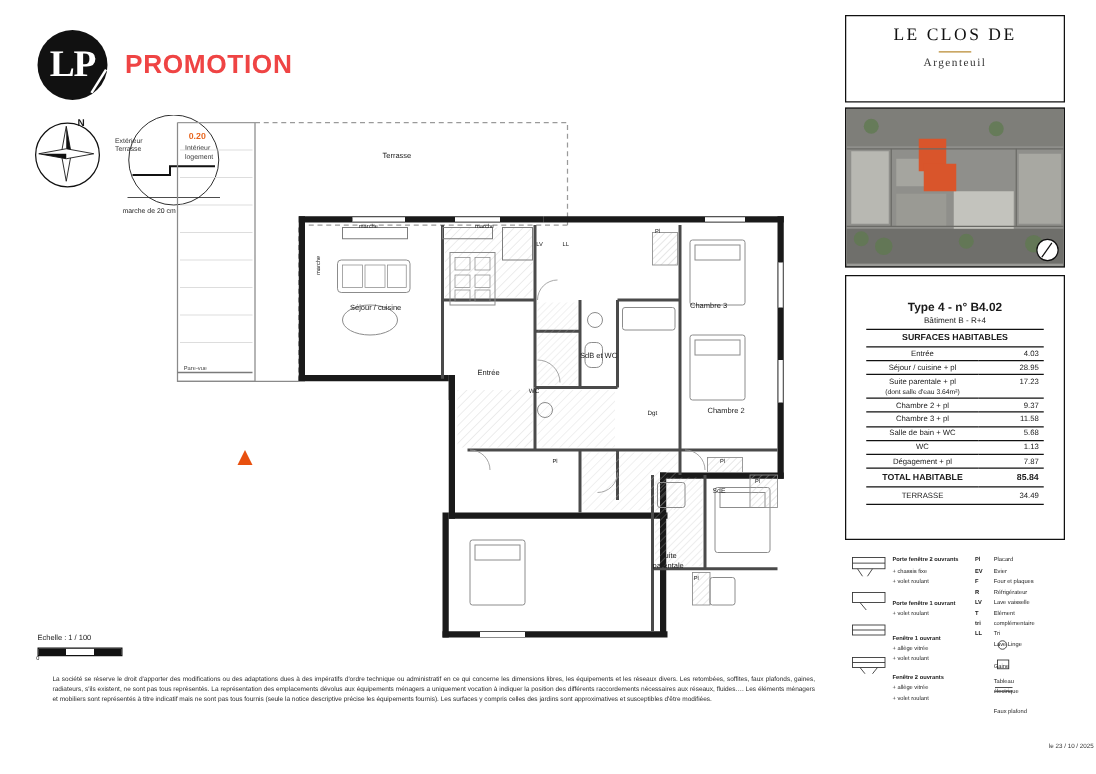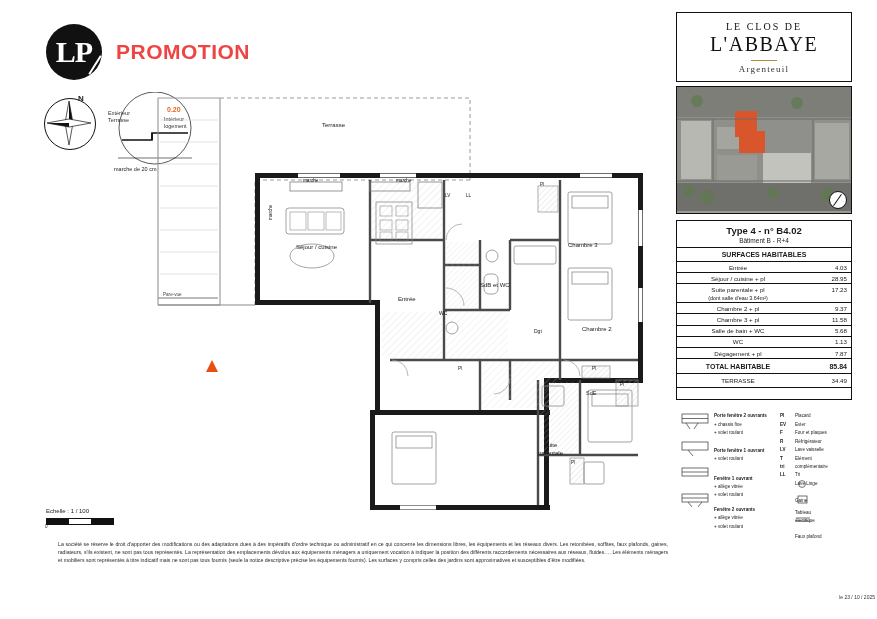--- a/index.html
+++ b/index.html
@@ -1,20 +1,20 @@
 <!DOCTYPE html>
 <html><head>
 <meta charset="utf-8">
 <style>
   html,body{margin:0;padding:0;background:#ffffff;}
   body{width:877px;height:619px;font-family:"Liberation Sans",sans-serif;color:#1a1a1a;position:relative;overflow:hidden;}
   .sheet{position:absolute;left:0;top:0;width:877px;height:619px;background:#fff;}
 
   
-  .left{position:absolute;left:0;top:0;width:672px;height:619px;margin-left:16px;}
+  .left{position:absolute;left:0;top:0;width:672px;height:619px;}
 
   
   .logo-wrap{position:absolute;left:30px;top:24px;display:flex;align-items:center;gap:14px;}
   .logo-mark{width:56px;height:56px;border-radius:50%;background:#111;position:relative;}
   .logo-mark .lp{position:absolute;left:0;top:0;width:56px;height:56px;color:#fff;font-family:"Liberation Serif",serif;font-weight:bold;font-size:30px;line-height:56px;text-align:center;letter-spacing:-1px;}
   .logo-mark .slash{position:absolute;right:6px;bottom:4px;width:2px;height:22px;background:#fff;transform:rotate(32deg);}
   .logo-text{font-family:"Liberation Sans",sans-serif;font-weight:bold;font-size:21px;letter-spacing:0.5px;color:#ef4444;}
 
   
   .compass{position:absolute;left:28px;top:98px;width:52px;height:52px;}
@@ -36,31 +36,31 @@
   .scalebar{position:absolute;left:30px;top:518px;width:66px;height:5px;border:0.7px solid #111;background:linear-gradient(90deg,#111 0 22px,#fff 22px 44px,#111 44px 66px);}
   .scale0{position:absolute;left:29px;top:524px;font-size:4.5px;}
 
   .legalese{position:absolute;left:42px;top:540px;width:610px;font-size:5.2px;line-height:1.55;color:#2a2a2a;text-align:justify;}
 
   
   .right{position:absolute;left:676px;top:12px;width:176px;}
   .rbox{border:1px solid #111;background:#fff;}
 
   .titlebox{position:relative;height:68px;text-align:center;}
-  .t1{font-family:"Liberation Serif",serif;font-size:10px;letter-spacing:2px;margin-top:8px;color:#111;}
+  .t1{font-family:"Liberation Serif",serif;font-size:14px;letter-spacing:2px;margin-top:8px;color:#111;}
   .t2{font-family:"Liberation Serif",serif;font-size:20px;letter-spacing:1.5px;margin-top:1px;color:#111;}
   .tdiv{width:26px;height:1px;background:#b98b33;margin:4px auto 3px;}
   .t3{font-family:"Liberation Serif",serif;font-size:9px;letter-spacing:1.2px;color:#333;}
 
   .sitebox{margin-top:4px;height:126px;position:relative;overflow:hidden;background:#9a9a96;}
   .sitebox svg{position:absolute;left:0;top:0;}
   .compass2{position:absolute;right:4px;bottom:4px;width:16px;height:16px;border:1px solid #111;border-radius:50%;background:#fff;}
   .compass2 i{position:absolute;left:7px;top:1px;width:1px;height:14px;background:#111;transform:rotate(35deg);display:block;}
 
-  .infobox{margin-top:6px;padding:0;}
+  .infobox{margin-top:6px;padding:16px;}
   .ib-type{text-align:center;font-size:9.5px;font-weight:bold;padding:4px 0 1px;}
   .ib-bat{text-align:center;font-size:6.5px;padding-bottom:3px;border-bottom:1px solid #111;}
   .ib-sh{text-align:center;font-size:7px;font-weight:bold;padding:3px 0;border-bottom:1px solid #111;}
   table.surf{width:100%;border-collapse:collapse;font-size:6.2px;}
   table.surf td{padding:1.6px 4px;}
   table.surf td.n{text-align:right;width:44px;}
   table.surf td.l{text-align:center;}
   table.surf tr.sep td{border-bottom:1px solid #111;}
   table.surf tr.tot td{font-weight:bold;font-size:7px;padding:3.5px 4px;border-top:1px solid #111;}
   table.surf tr.terr td{padding:3px 4px;border-top:1px solid #111;}
@@ -309,21 +309,20 @@
     <div class="scale0">0</div>
 
     <div class="legalese">La société se réserve le droit d'apporter des modifications ou des adaptations dues à des impératifs d'ordre technique ou administratif en ce qui concerne les dimensions libres, les équipements et les réseaux divers. Les retombées, soffites, faux plafonds, gaines, radiateurs, s'ils existent, ne sont pas tous représentés. La représentation des emplacements dévolus aux équipements ménagers a uniquement vocation à indiquer la position des différents raccordements nécessaires aux réseaux, fluides…. Les éléments ménagers et mobiliers sont représentés à titre indicatif mais ne sont pas tous fournis (seule la notice descriptive précise les équipements fournis).
 Les surfaces y compris celles des jardins sont approximatives et susceptibles d'être modifiées.</div>
   </div>
 
   <div class="right">
 
     <div class="rbox titlebox">
       <div class="t1">LE CLOS DE</div>
-      <div class="t2">L'ABBAYE</div>
       <div class="tdiv"></div>
       <div class="t3">Argenteuil</div>
     </div>
 
     <div class="rbox sitebox">
       <svg width="174" height="124">
         <rect x="0" y="0" width="174" height="124" fill="#8f8f8b"></rect>
         <rect x="0" y="0" width="174" height="30" fill="#7e7e79"></rect>
         <rect x="0" y="96" width="174" height="28" fill="#6f6f6b"></rect>
         <rect x="4" y="34" width="30" height="58" fill="#b8b8b2"></rect>

